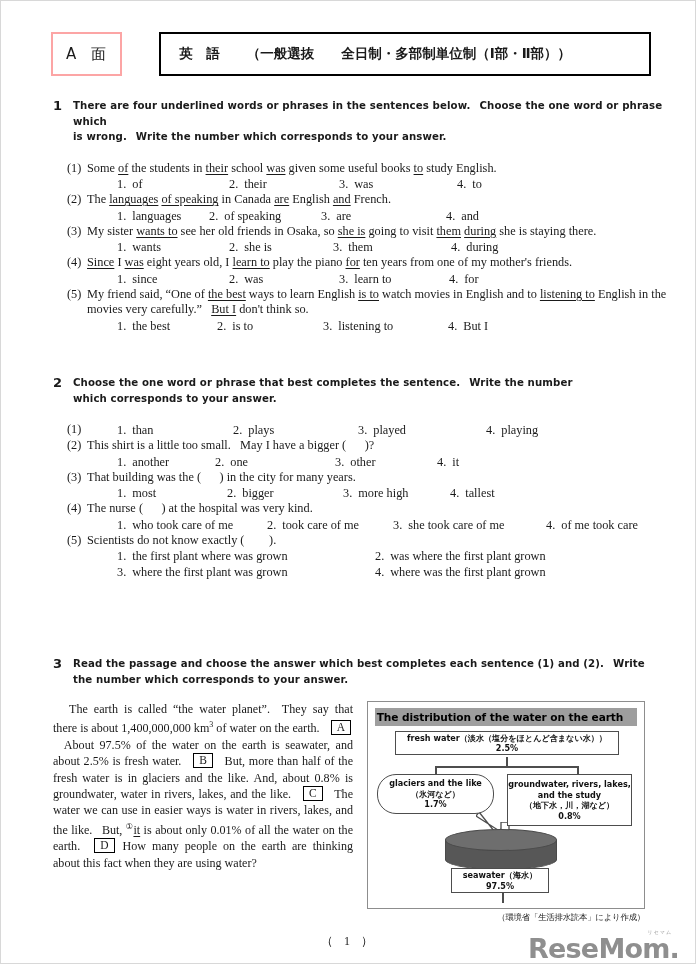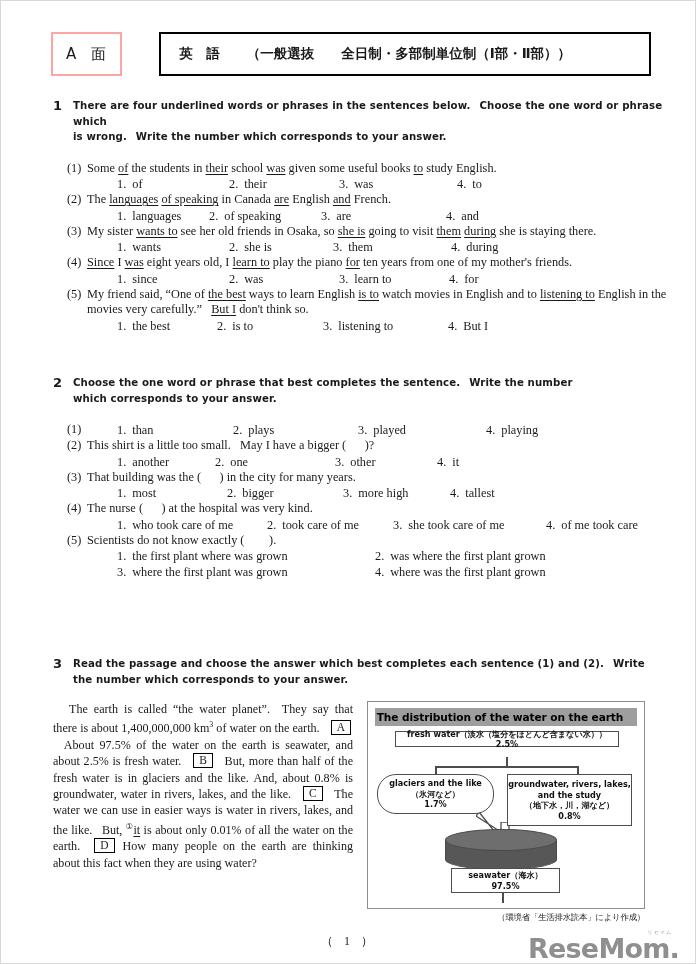--- a/index.html
+++ b/index.html
@@ -178,24 +178,24 @@
     font-size: 8.1px;
     line-height: 10.5px;
     text-align: center;
     box-sizing: border-box;
     display: flex;
     flex-direction: column;
     justify-content: center;
     align-items: center;
     color: #111;
   }
-  #fbox-fresh { left: 27px; top: 29px; width: 224px; height: 16px; }
+  #fbox-fresh { left: 27px; top: 29px; width: 224px; height: 24px; }
   #fbox-glacier { left: 9px; top: 72px; width: 117px; height: 40px; border-radius: 19px; }
   #fbox-ground { left: 139px; top: 72px; width: 125px; height: 52px; }
-  #fbox-sea { left: 83px; top: 166px; width: 109px; height: 25px; }
+  #fbox-sea { left: 83px; top: 166px; width: 98px; height: 25px; }
   .fig-credit {
     font-family: "DejaVu Sans", sans-serif;
     font-size: 8.4px;
     text-align: right;
     margin-top: 3px;
     color: #222;
     letter-spacing: -0.2px;
   }
   .cyl-top {
     position: absolute;

